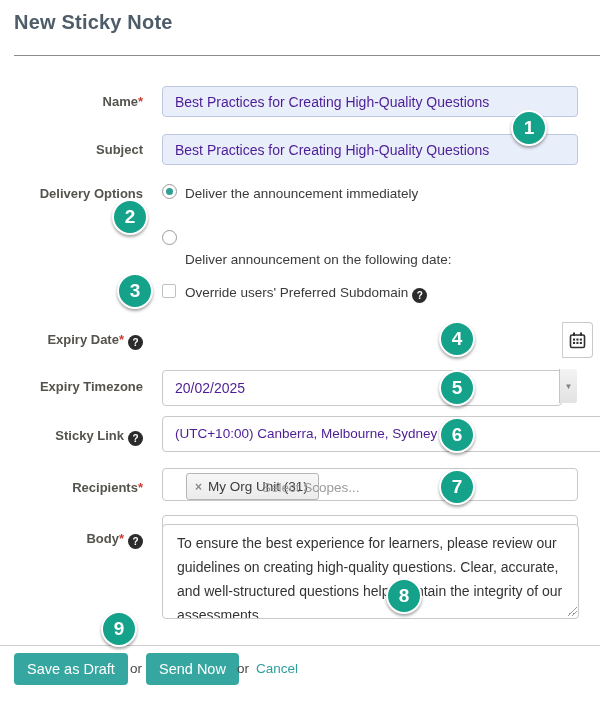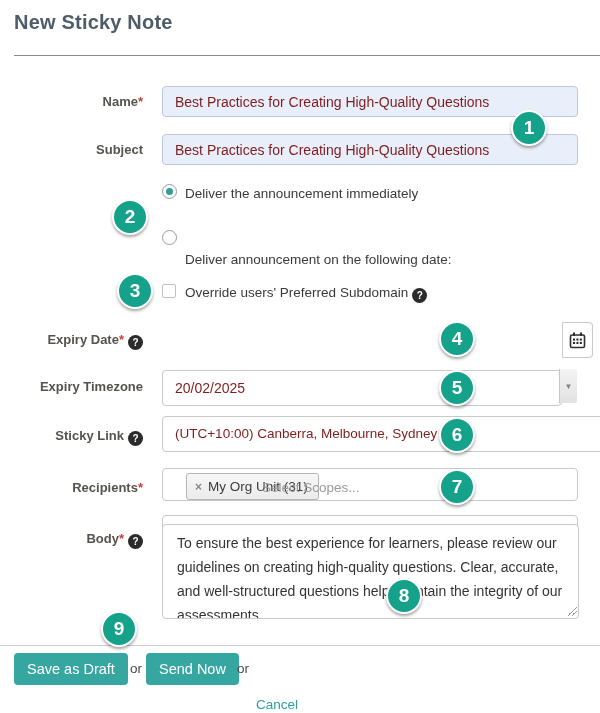--- a/index.html
+++ b/index.html
@@ -22,21 +22,21 @@
   }
   .req { color:#cc3b33; font-weight:700; }
 
   .qicon {
     display:inline-block; width:15px; height:15px; border-radius:50%;
     background:#2b2b2b; color:#fff; font-size:10px; font-weight:700;
     text-align:center; line-height:15px; vertical-align:-2px; margin-left:4px;
   }
 
   .inp {
-    position:absolute; left:162px; border-radius:4px; font-size:14px; color:#7f1d1d;
+    position:absolute; left:162px; border-radius:4px; font-size:14px; color:#4c1d95;
     font-family:"Liberation Sans","DejaVu Sans",sans-serif;
     padding:0 12px; outline:none;
   }
   .inp.fill { background:#e9eefb; border:1px solid #bdc7e1; }
   .inp.white { background:#fff; border:1px solid #c9c9c9;margin-top:48px; }
 
   
   .radio {
     position:absolute; width:15px; height:15px; border-radius:50%;
     border:1px solid #9a9a9a; background:#fff;
@@ -124,20 +124,21 @@
 
   <div class="page-title">New Sticky Note</div>
   <div class="rule-top"></div>
 
   <div class="flabel" style="top:94px;padding-left:22px;"><span>Name</span><span class="req">*</span></div>
   <input class="inp fill" style="top: 86px; width: 416px; height: 31px;" type="text" value="Best Practices for Creating High-Quality Questions">
 
   <div class="flabel" style="top:142px;">Subject</div>
   <input class="inp fill" style="top: 134px; width: 416px; height: 31px;" type="text" value="Best Practices for Creating High-Quality Questions">
 
+  <div class="flabel" style="top:186px;">Delivery Options</div>
   <div class="radio" style="left:162px; top:184px;">
       <div class="dot"></div>
     </div>
   <div class="opt-text" style="left:185px; top:186px;">Deliver the announcement immediately</div>
   <div class="radio" style="left:162px; top:230px;"></div>
   <div class="opt-text" style="left:185px; top:232px;margin-top:20px;">Deliver announcement on the following date:</div>
 
   <div class="checkbox" style="left:162px; top:284px;"></div>
   <div class="opt-text" style="left:185px; top:285px;"><span>Override users' Preferred Subdomain</span><span class="qicon">?</span></div>
 
@@ -177,21 +178,21 @@
   <div class="flabel" style="top:531px;"><span>Body</span><span class="req">*</span><span class="qicon">?</span></div>
   <textarea class="body-area" style="">To ensure the best experience for learners, please review our guidelines on creating high-quality questions. Clear, accurate, and well-structured questions help maintain the integrity of our assessments.</textarea>
   <div class="resize-grip"></div>
 
   <div class="rule-bottom"></div>
 
   <button class="btn" style="left:14px;">Save as Draft</button>
   <span class="or-text" style="left:130px;">or</span>
   <button class="btn" style="left:146px;">Send Now</button>
   <span class="or-text" style="left:237px;">or</span>
-  <a class="cancel-link" style="left:256px;margin-top:36px;">Cancel</a>
+  <a class="cancel-link" style="left:256px;">Cancel</a>
 
   <div class="callout" style="left:511px; top:110px;">1</div>
   <div class="callout" style="left:112px; top:199px;">2</div>
   <div class="callout" style="left:117px; top:273px;">3</div>
   <div class="callout" style="left:439px; top:321px;">4</div>
   <div class="callout" style="left:439px; top:370px;">5</div>
   <div class="callout" style="left:439px; top:417px;">6</div>
   <div class="callout" style="left:439px; top:469px;">7</div>
   <div class="callout" style="left:386px; top:578px;">8</div>
   <div class="callout" style="left:101px; top:611px;">9</div>

